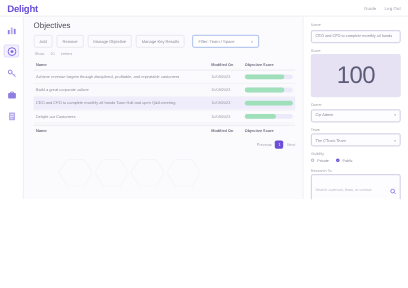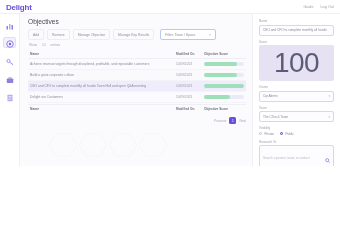--- a/index.html
+++ b/index.html
@@ -124,21 +124,21 @@
   }
   .fld-select {
     width: 100%; border: 1px solid #d8d6ea; border-radius: 2px;
     background: #fdfdff; font-size: 3.2px; color: #8a8a99;
     padding: 2.5px 3px; display: flex; align-items: center;
     justify-content: space-between; cursor: pointer;
   }
   .score-box {
     width: 100%; height: 36px; background: #e6e2f4; border-radius: 2px;
     display: flex; align-items: center; justify-content: center;
-    font-size: 28px; color: #5c5c78; letter-spacing: -.5px;
+    font-size: 20px; color: #5c5c78; letter-spacing: -.5px;
   }
   .radios { display: flex; align-items: center; gap: 6px; margin-top: 1px; }
   .radio { display: flex; align-items: center; gap: 2px; cursor: pointer; }
   .dot { width: 3.4px; height: 3.4px; border-radius: 50%;
          border: 1px solid #c3c0da; background: #fff; }
   .dot.on { background: #6b4fd8; border-color: #6b4fd8; box-shadow: inset 0 0 0 .7px #fff; }
   .radio-label { font-size: 3.1px; color: #8a8a99; }
   .search-fld {
     width: 100%; border: 1px solid #d8d6ea; border-radius: 2px;
     background: #fdfdff; padding: 2.5px 3px;

